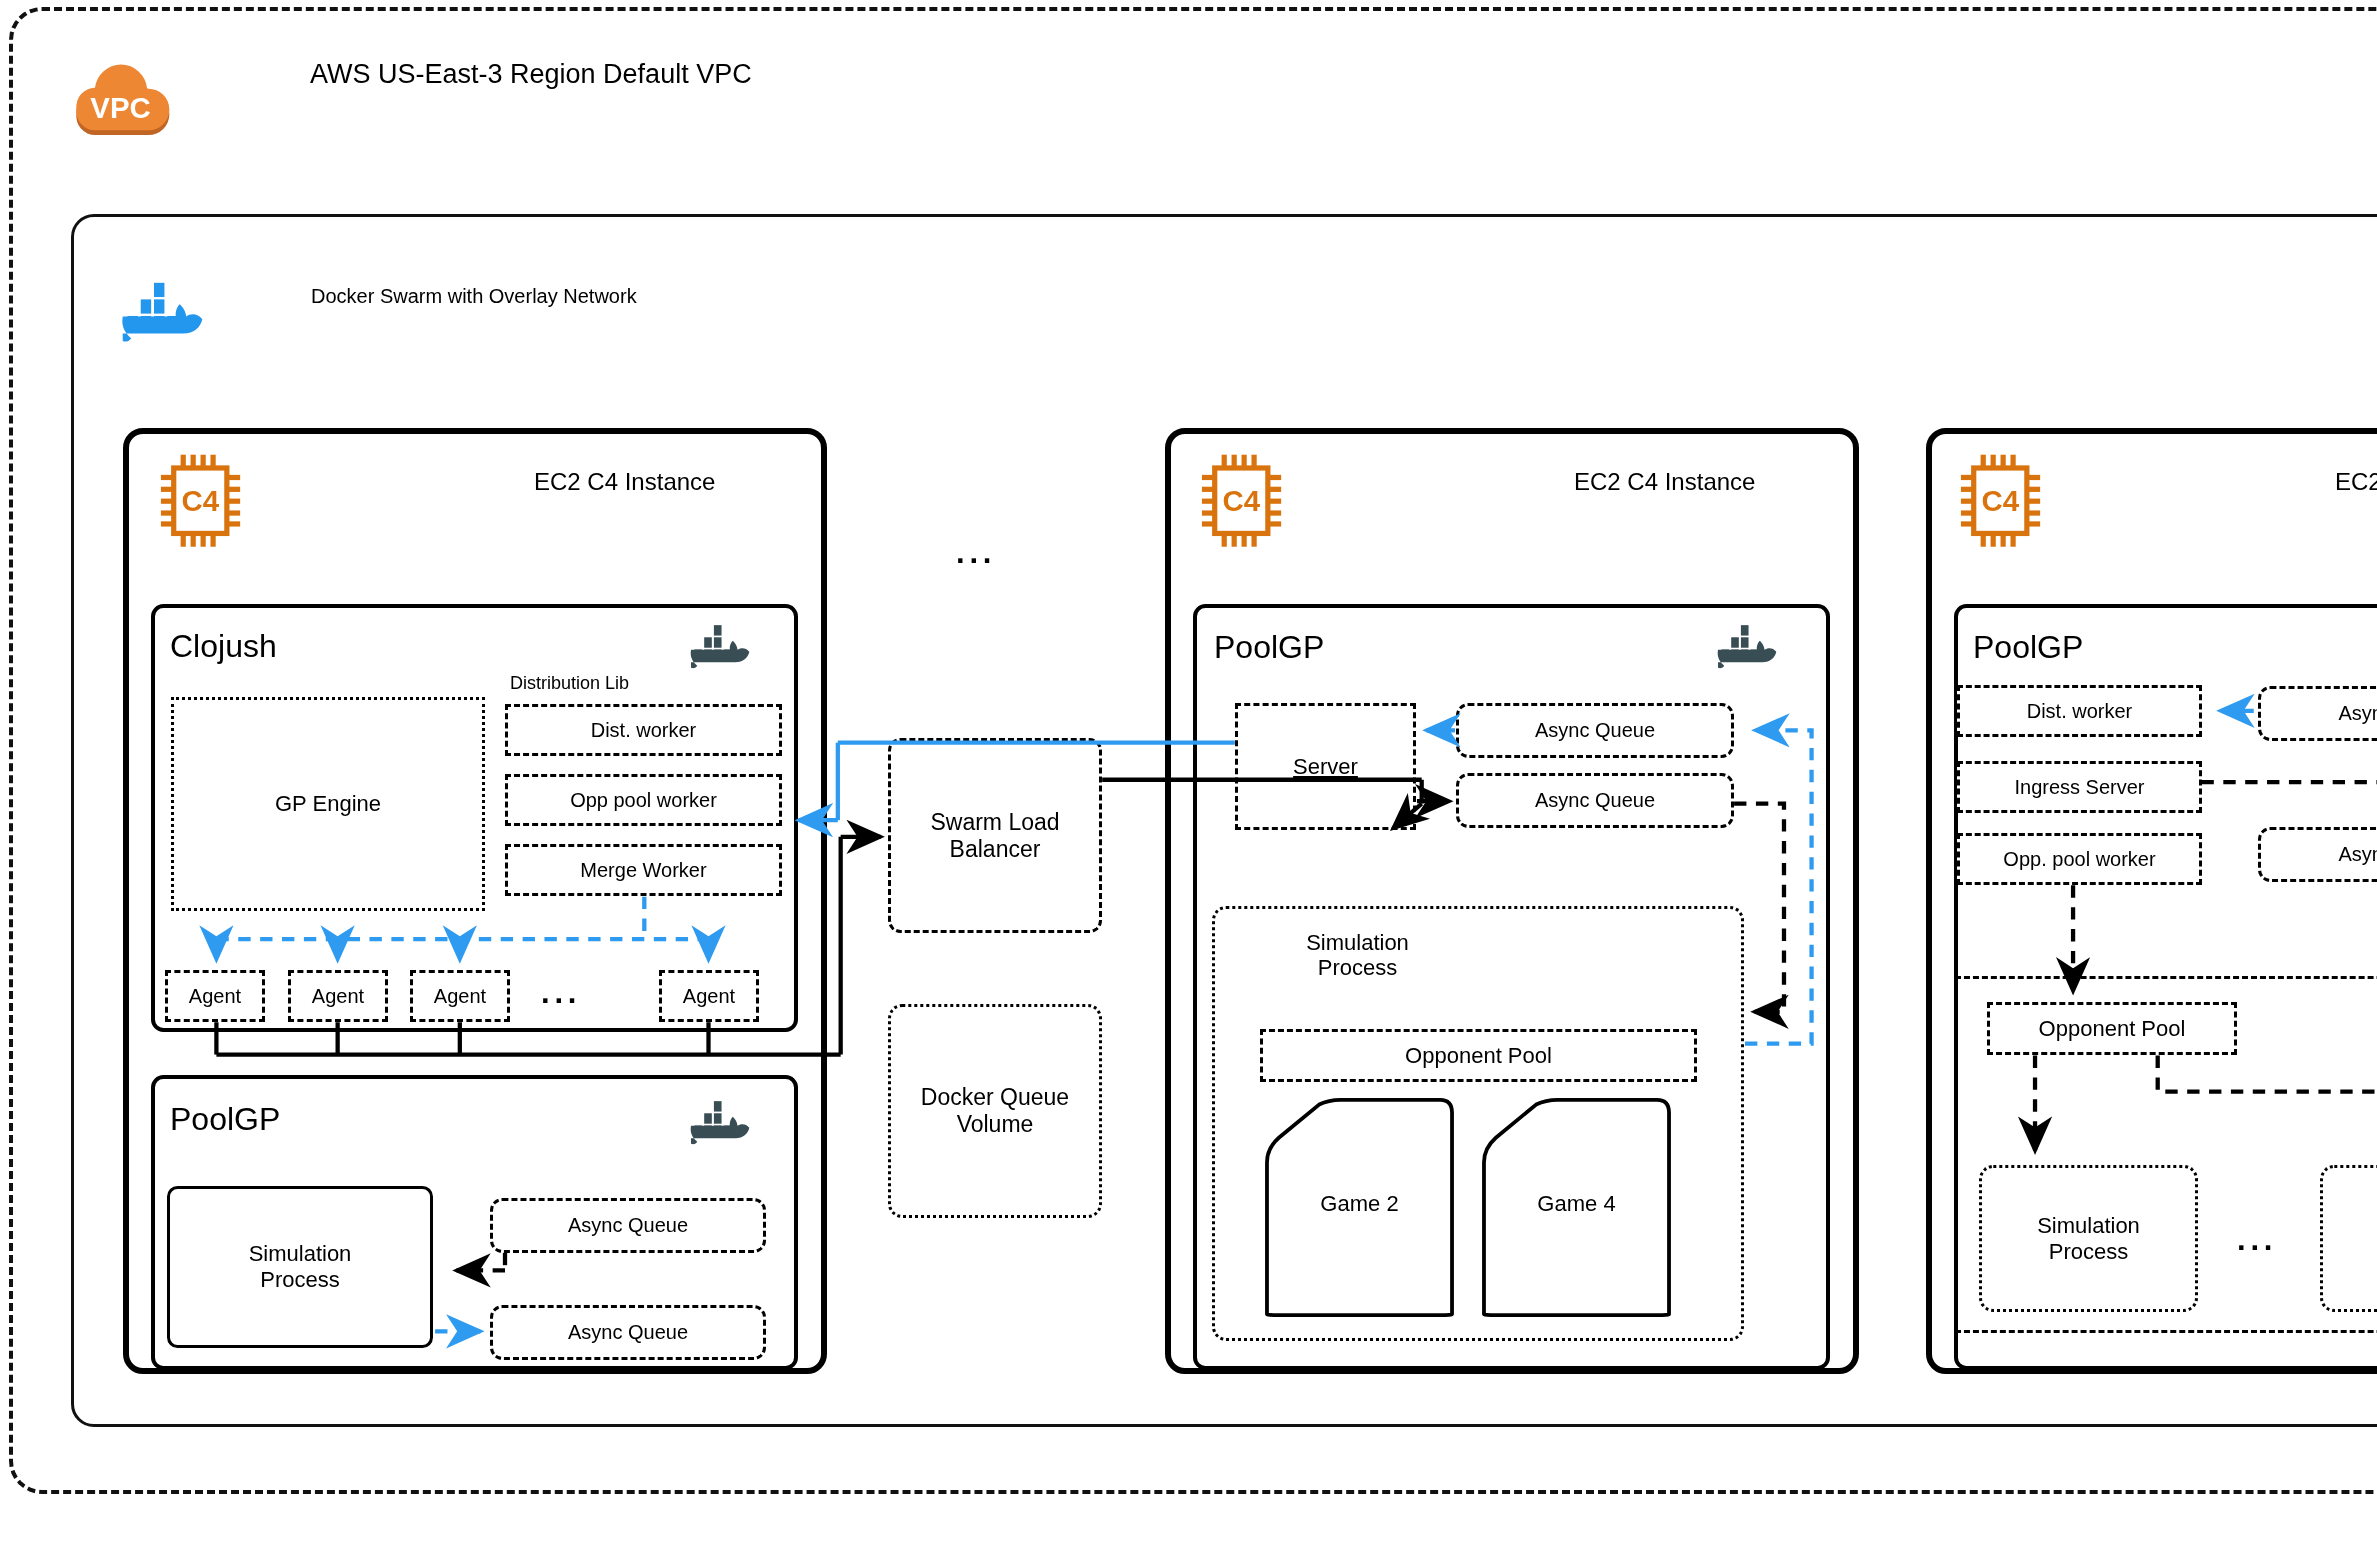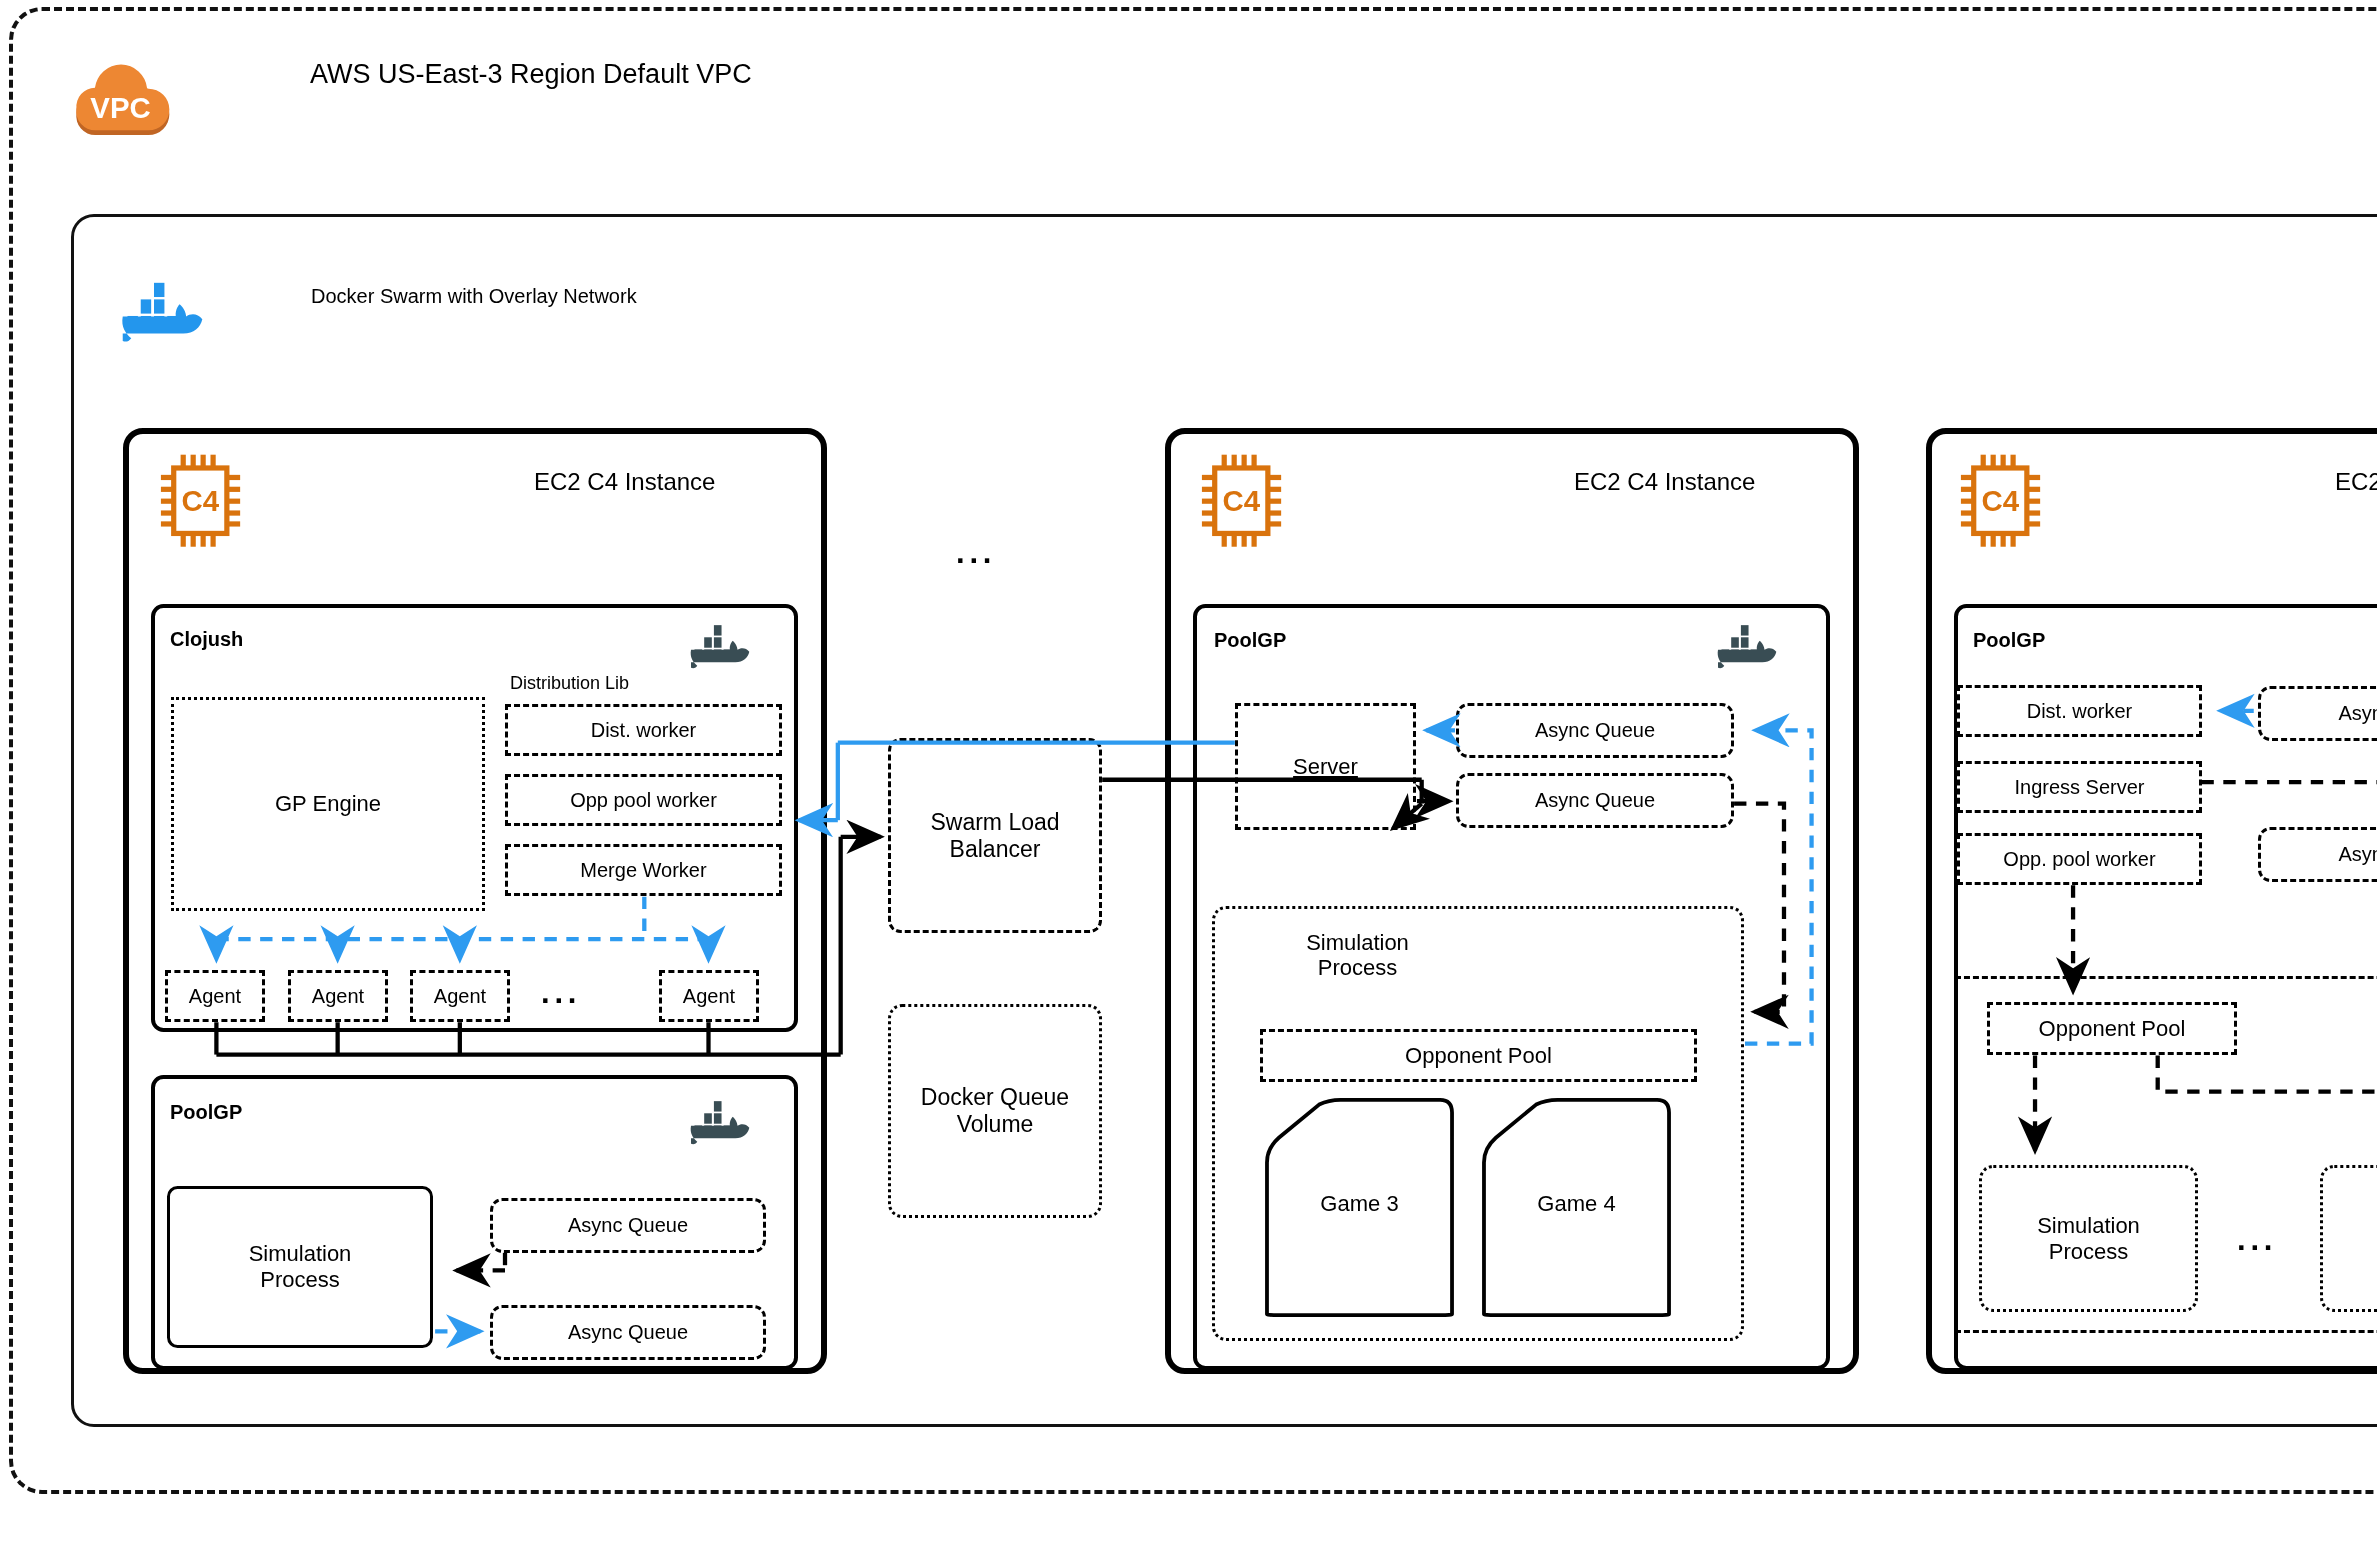--- a/index.html
+++ b/index.html
@@ -36,21 +36,21 @@
     border:3.8px dotted #000;border-radius:14.3px;background:#fff;
   }
   .solid-r{
     border:3.3px solid #000;border-radius:10.5px;background:#fff;
   }
 
   
   .t-region{font-size:27px;}
   .t-swarm{font-size:20px;}
   .t-ec2{font-size:24px;}
-  .t-svc{font-size:20px;font-weight:bold;}
+  .t-svc{font-size:32px;}
   .t-small{font-size:18px;}
   .t-box{font-size:22px;}
   .t-box-sm{font-size:20px;}
   .t-agent{font-size:20px;text-align:right;}
   .t-lb{font-size:23px;text-align:center;}
 
   .ellipsis{font-size:31px;font-weight:700;letter-spacing:4.8px;color:#000;}
   svg.ovl{position:absolute;left:0;top:0;width:2715px;height:1550px;pointer-events:none;overflow:visible;}
 </style>
 </head>
@@ -262,21 +262,21 @@
   <div class="lbl t-box ctr" style="left:1279px;top:930px;width:157px;white-space:pre-line;display:block;text-align:center;">Simulation
 Process</div>
   <div class="abs dash-box ctr" style="left:1260px;top:1029px;width:437px;height:53px;">
     <span class="t-box">Opponent Pool</span>
   </div>
 
   <div class="abs" style="left:1262px;top:1096px;width:195px;height:223px;">
     <svg viewBox="0 0 410 470" width="195" height="223">
       <path d="M10 460 V 140 Q 10 110 35 88 L 120 18 Q 140 8 165 8 H 375 Q 400 8 400 35 V 460 Q 400 462 375 462 H 35 Q 10 462 10 460 Z" fill="#fff" stroke="#000" stroke-width="8"></path>
     </svg>
-    <span class="lbl t-box" style="left:0;top:95px;width:195px;text-align:center;">Game 3</span>
+    <span class="lbl t-box" style="left:0;top:95px;width:195px;text-align:center;">Game 2</span>
   </div>
   <div class="abs" style="left:1479px;top:1096px;width:195px;height:223px;">
     <svg viewBox="0 0 410 470" width="195" height="223">
       <path d="M10 460 V 140 Q 10 110 35 88 L 120 18 Q 140 8 165 8 H 375 Q 400 8 400 35 V 460 Q 400 462 375 462 H 35 Q 10 462 10 460 Z" fill="#fff" stroke="#000" stroke-width="8"></path>
     </svg>
     <span class="lbl t-box" style="left:0;top:95px;width:195px;text-align:center;">Game 4</span>
   </div>
 
   <div class="abs ec2-border" style="left:1926px;top:428px;width:694px;height:946px;"></div>
   <div class="abs" style="left:1957px;top:449px;width:88px;height:102px;">

